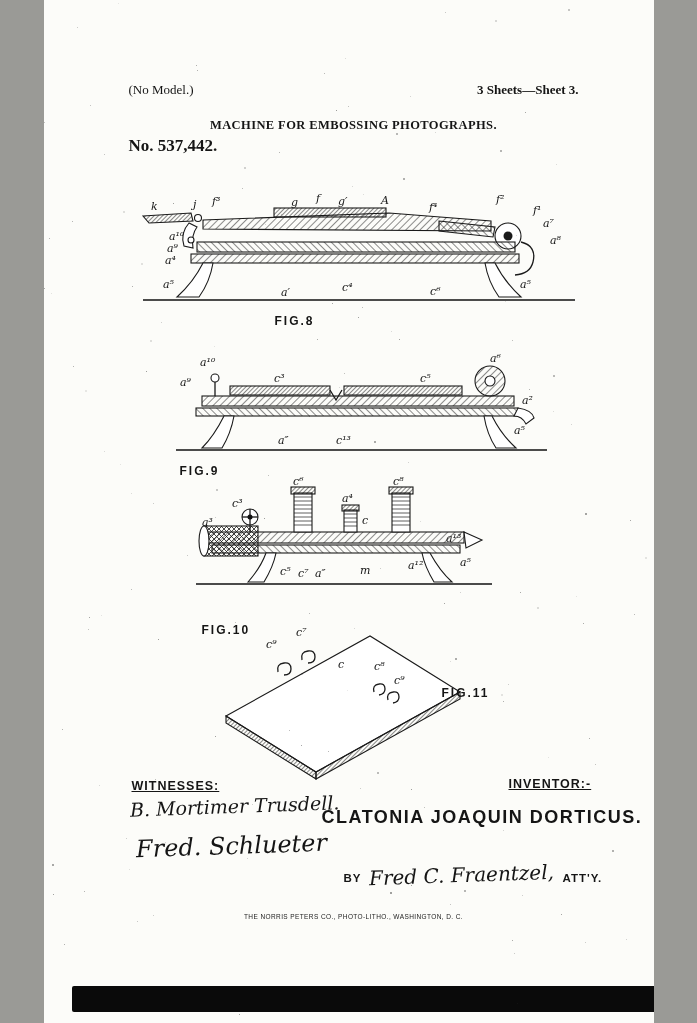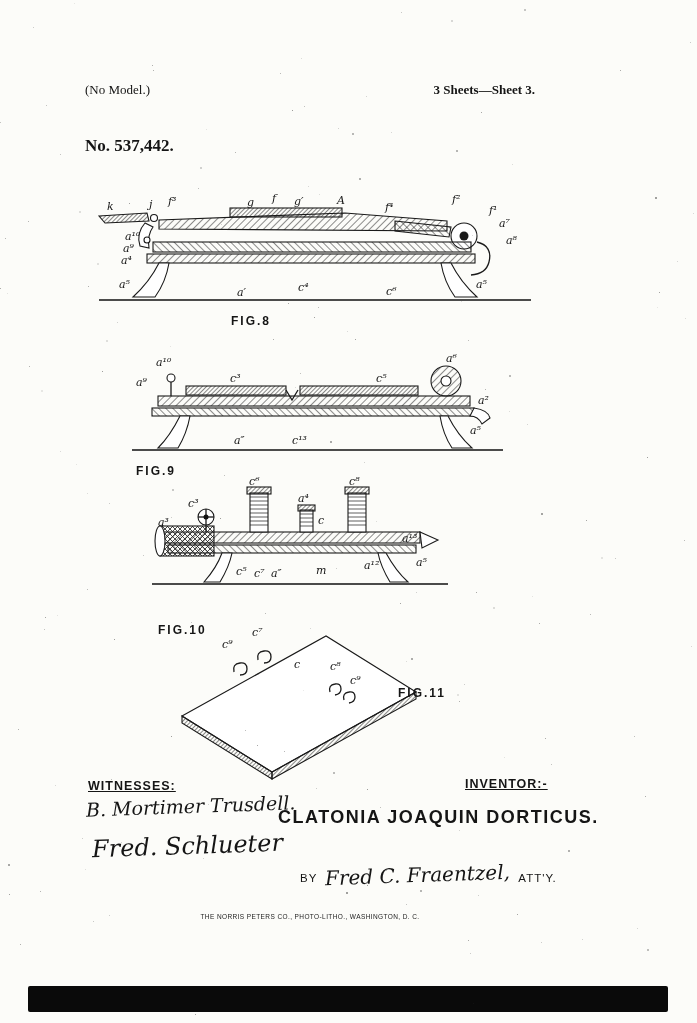--- a/index.html
+++ b/index.html
@@ -1,19 +1,19 @@
 <!DOCTYPE html>
 <html><head>
 <meta charset="utf-8">
 <style>
   * { box-sizing: border-box; }
   html, body { margin: 0; padding: 0; }
   body { background: #9a9a96; }
   .page {
-    position: relative; width: 697px; height: 1023px; margin: 0 auto;
+    position: relative; width: 610px; height: 1023px; margin: 0 auto;
     background: #fcfcf9; overflow: hidden;
     font-family: "Liberation Serif", "DejaVu Serif", serif; color: #151515;
   }
   .hdr-row { position: absolute; left: 85px; top: 82px; width: 450px;
     display: flex; justify-content: space-between; align-items: baseline; }
   .no-model { font-size: 13px; }
   .sheet-info { font-size: 13px; font-weight: bold; margin-left: 40px; }
   .doc-title { position: absolute; left: 85px; top: 94px; width: 450px; text-align: center;
     font-size: 18px; font-weight: bold; letter-spacing: 1.5px; }
   .doc-subtitle { position: absolute; left: 85px; top: 118px; width: 450px; text-align: center;
@@ -34,21 +34,21 @@
     font-weight: bold; font-size: 12.5px; letter-spacing: 1px; text-decoration: underline; }
   .script { position: absolute; font-family: "DejaVu Serif", serif;
     font-style: italic; transform: rotate(-2deg); white-space: nowrap; }
   .script-inline { font-family: "DejaVu Serif", serif; font-style: italic;
     font-size: 20px; transform: rotate(-2deg); white-space: nowrap; }
   .inventor-name { position: absolute; left: 278px; top: 807px;
     font-family: "Liberation Sans", sans-serif; font-weight: bold;
     font-size: 18px; letter-spacing: 1.5px; white-space: nowrap; }
   .by-row { position: absolute; left: 300px; top: 840px;
     display: flex; align-items: baseline; gap: 8px; }
-  .by-label, .atty { font-family: "Liberation Sans", sans-serif; font-weight: normal;
+  .by-label, .atty { font-family: "Liberation Sans", sans-serif; font-weight: bold;
     font-size: 11.5px; letter-spacing: 1px; margin-top: 32px; }
   .printer { position: absolute; left: 85px; top: 913px; width: 450px; text-align: center;
     font-family: "Liberation Sans", sans-serif; font-size: 6.5px;
     letter-spacing: 0.4px; color: #222; }
   .scan-bar { position: absolute; left: 28px; top: 986px; width: 640px; height: 26px;
     background: #0a0a0a; border-radius: 2px; }
   .noise { position: absolute; inset: 0; pointer-events: none; }
 </style>
 </head>
 <body>
@@ -69,20 +69,21 @@
       <pattern id="px" patternUnits="userSpaceOnUse" width="5" height="5">
         <path d="M0,5 L5,0 M0,0 L5,5" stroke="#1c1c1c" stroke-width="0.8"></path>
       </pattern>
     </defs>
   </svg>
 
   <div class="hdr-row">
     <span class="no-model">(No Model.)</span>
     <span class="sheet-info">3 Sheets—Sheet 3.</span>
   </div>
+  <div class="doc-subtitle">MACHINE FOR EMBOSSING PHOTOGRAPHS.</div>
   <div class="num-row">
     <span>No. 537,442.</span>
   </div>
 
   <svg class="fig" style="left:95px;top:192px" width="440" height="114">
     <line class="base" x1="4" y1="108" x2="436" y2="108"></line>
     <path class="part" fill="url(#pd)" d="M4,24 L52,21 L54,29 L10,31 Z"></path>
     <circle class="part" fill="#fff" cx="59" cy="26" r="3.5"></circle>
     <path class="part" fill="#fff" d="M50,31 q-9,10 -5,23 l9,2 q-2,-13 4,-21 Z"></path>
     <circle class="part" fill="#fff" cx="52" cy="48" r="3"></circle>

